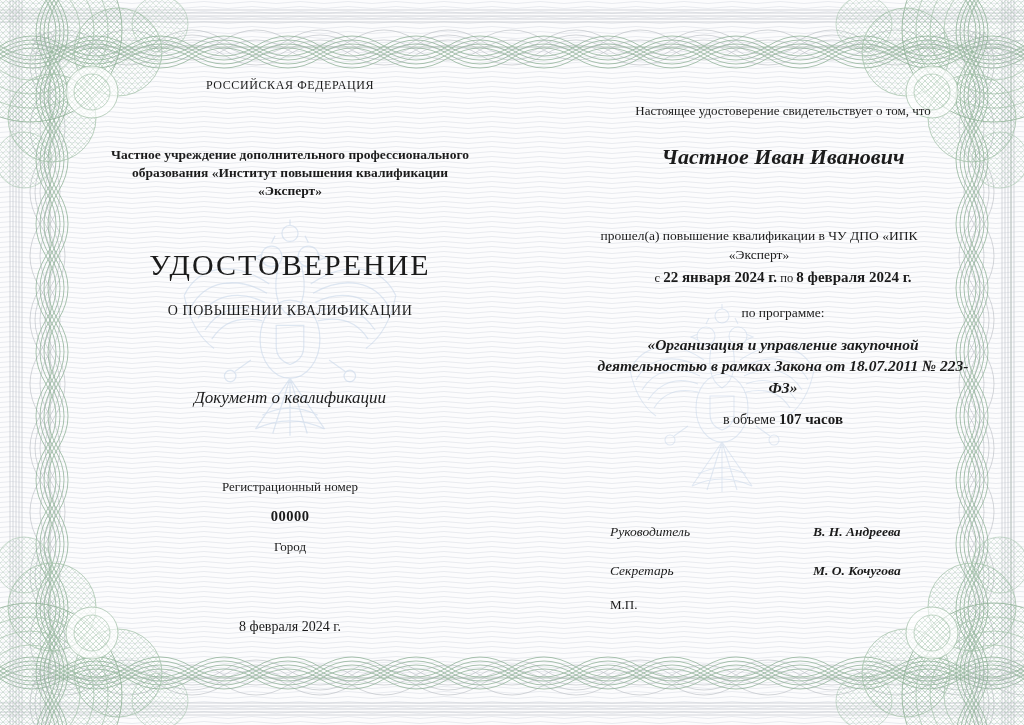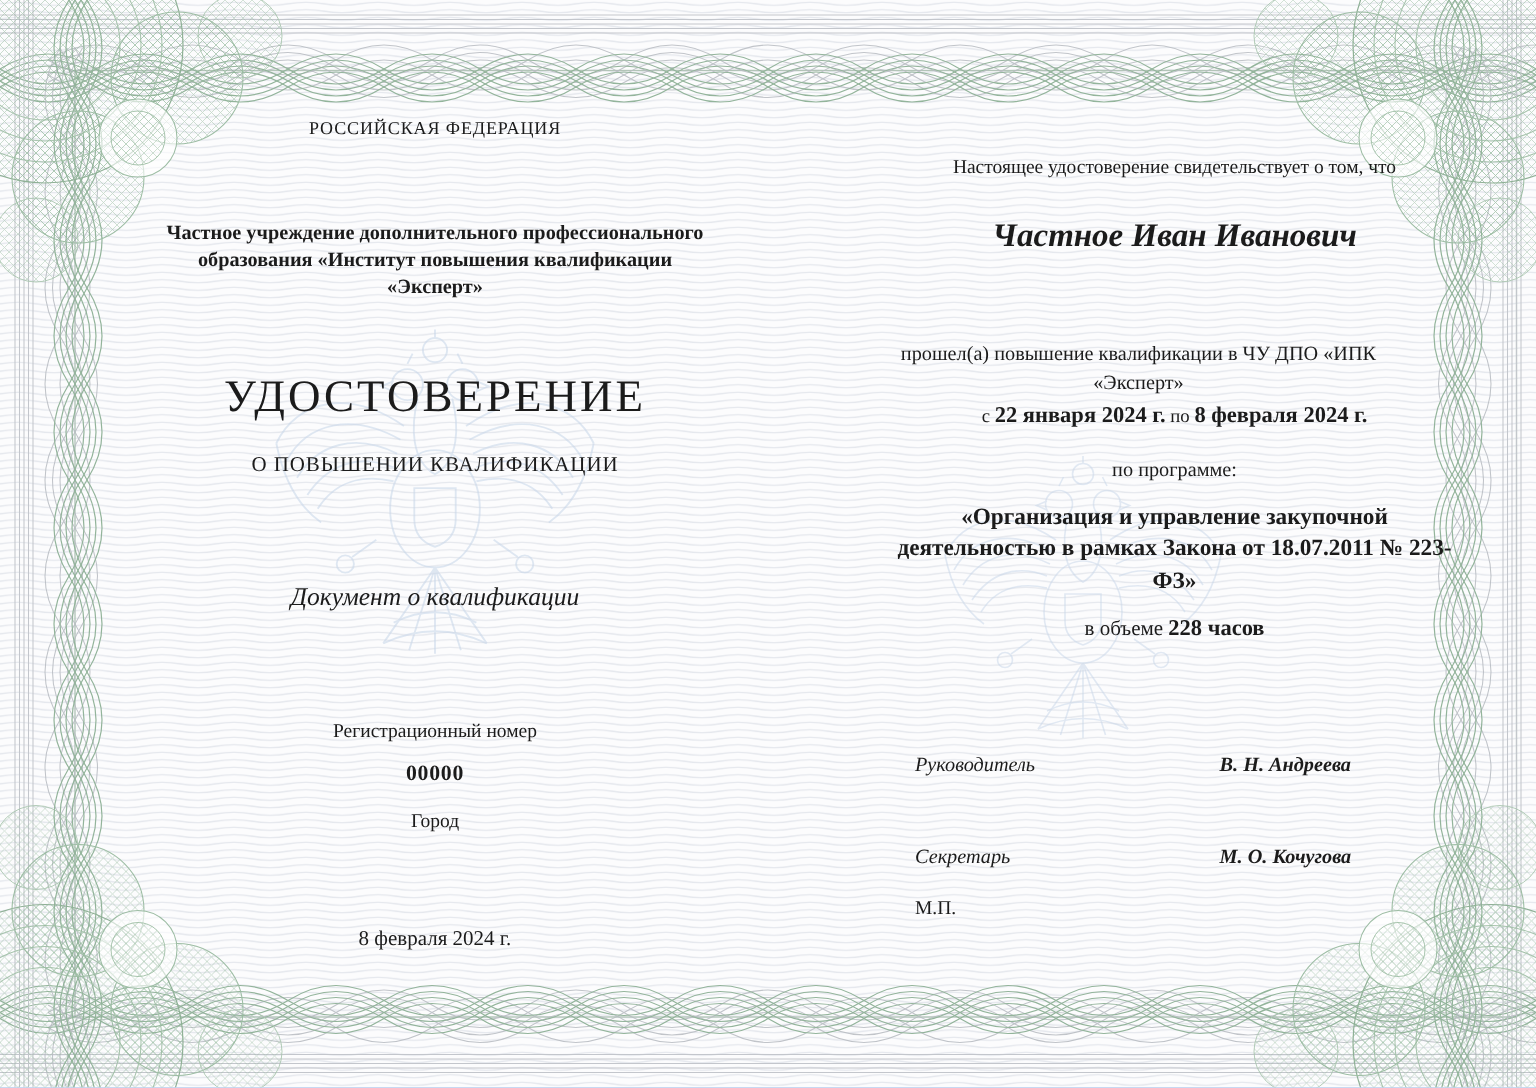--- a/index.html
+++ b/index.html
@@ -1,18 +1,18 @@
 <!DOCTYPE html>
 <html><head>
 <meta charset="utf-8">
 <style>
   html,body{margin:0;padding:0;background:#e9e9e9;}
   .page{
     position:relative;width:1024px;height:725px;margin:0 auto;
-    background:#3b82f6;overflow:hidden;
+    background:#a3a3a3;overflow:hidden;
     font-family:"Liberation Serif","DejaVu Serif",serif;color:#1b1b1b;
   }
   .deco{position:absolute;left:0;top:0;width:1024px;height:725px;}
   .abs{position:absolute;text-align:center;}
   .lcol{left:100px;width:380px;}
   .rcol{left:568px;width:382px;margin-left:24px;}
   .country{top:78px;font-size:12px;letter-spacing:.6px;}
   .institution{top:146px;font-size:13.5px;font-weight:bold;line-height:1.34;}
   .cert-title{top:248px;font-size:30px;letter-spacing:2px;}
   .cert-subtitle{top:303px;font-size:14px;letter-spacing:.6px;}
@@ -22,24 +22,24 @@
   .city-label{top:539px;font-size:13px;}
   .city-value{top:565px;font-size:14px;}
   .date-label{top:593px;font-size:13px;}
   .date-value{top:619px;font-size:14px;}
   .statement{top:103px;font-size:13px;}
   .holder{top:144px;font-size:22px;font-weight:bold;font-style:italic;}
   .completed{top:227px;left:594px;width:330px;font-size:13.5px;line-height:1.4;}
   .period{top:269px;font-size:12.5px;}
   .bi{font-weight:bold;font-size:15px;}
   .program-label{top:305px;font-size:13.5px;}
-  .program{top:334px;font-size:15.5px;font-weight:bold;line-height:1.38;}
+  .program{top:334px;font-size:15.5px;font-weight:bold;font-style:italic;line-height:1.38;}
   .volume{top:411px;font-size:14px;}
   .sigrow{position:absolute;left:568px;width:382px;height:20px;text-align:left;}
-  .sig1{top:502px;} .sig2{top:563px;}
+  .sig1{top:524px;} .sig2{top:563px;}
   .sigrole{position:absolute;left:42px;font-size:13.5px;font-style:italic;}
   .signame{position:absolute;left:245px;font-size:13.5px;font-weight:bold;font-style:italic;}
   .stamp{top:597px;left:610px;font-size:13px;text-align:left;width:100px;}
 </style>
 </head>
 <body>
 
 <div class="page">
 
   <svg class="deco" viewBox="0 0 1024 725" xmlns="http://www.w3.org/2000/svg" aria-hidden="true">
@@ -145,21 +145,21 @@
   <div class="abs rcol period">
     <span>с</span>
     <span class="bi">22 января 2024 г.</span>
     <span>по</span>
     <span class="bi">8 февраля 2024 г.</span>
   </div>
   <div class="abs rcol program-label">по программе:</div>
   <div class="abs rcol program">«Организация и управление закупочной деятельностью в рамках Закона от 18.07.2011 № 223-ФЗ»</div>
   <div class="abs rcol volume">
     <span>в объеме</span>
-    <span class="bi">228 часов</span>
+    <span class="bi">107 часов</span>
   </div>
 
   <div class="sigrow sig1">
     <span class="sigrole">Руководитель</span>
     <span class="signame">В. Н. Андреева</span>
   </div>
   <div class="sigrow sig2">
     <span class="sigrole">Секретарь</span>
     <span class="signame">М. О. Кочугова</span>
   </div>

